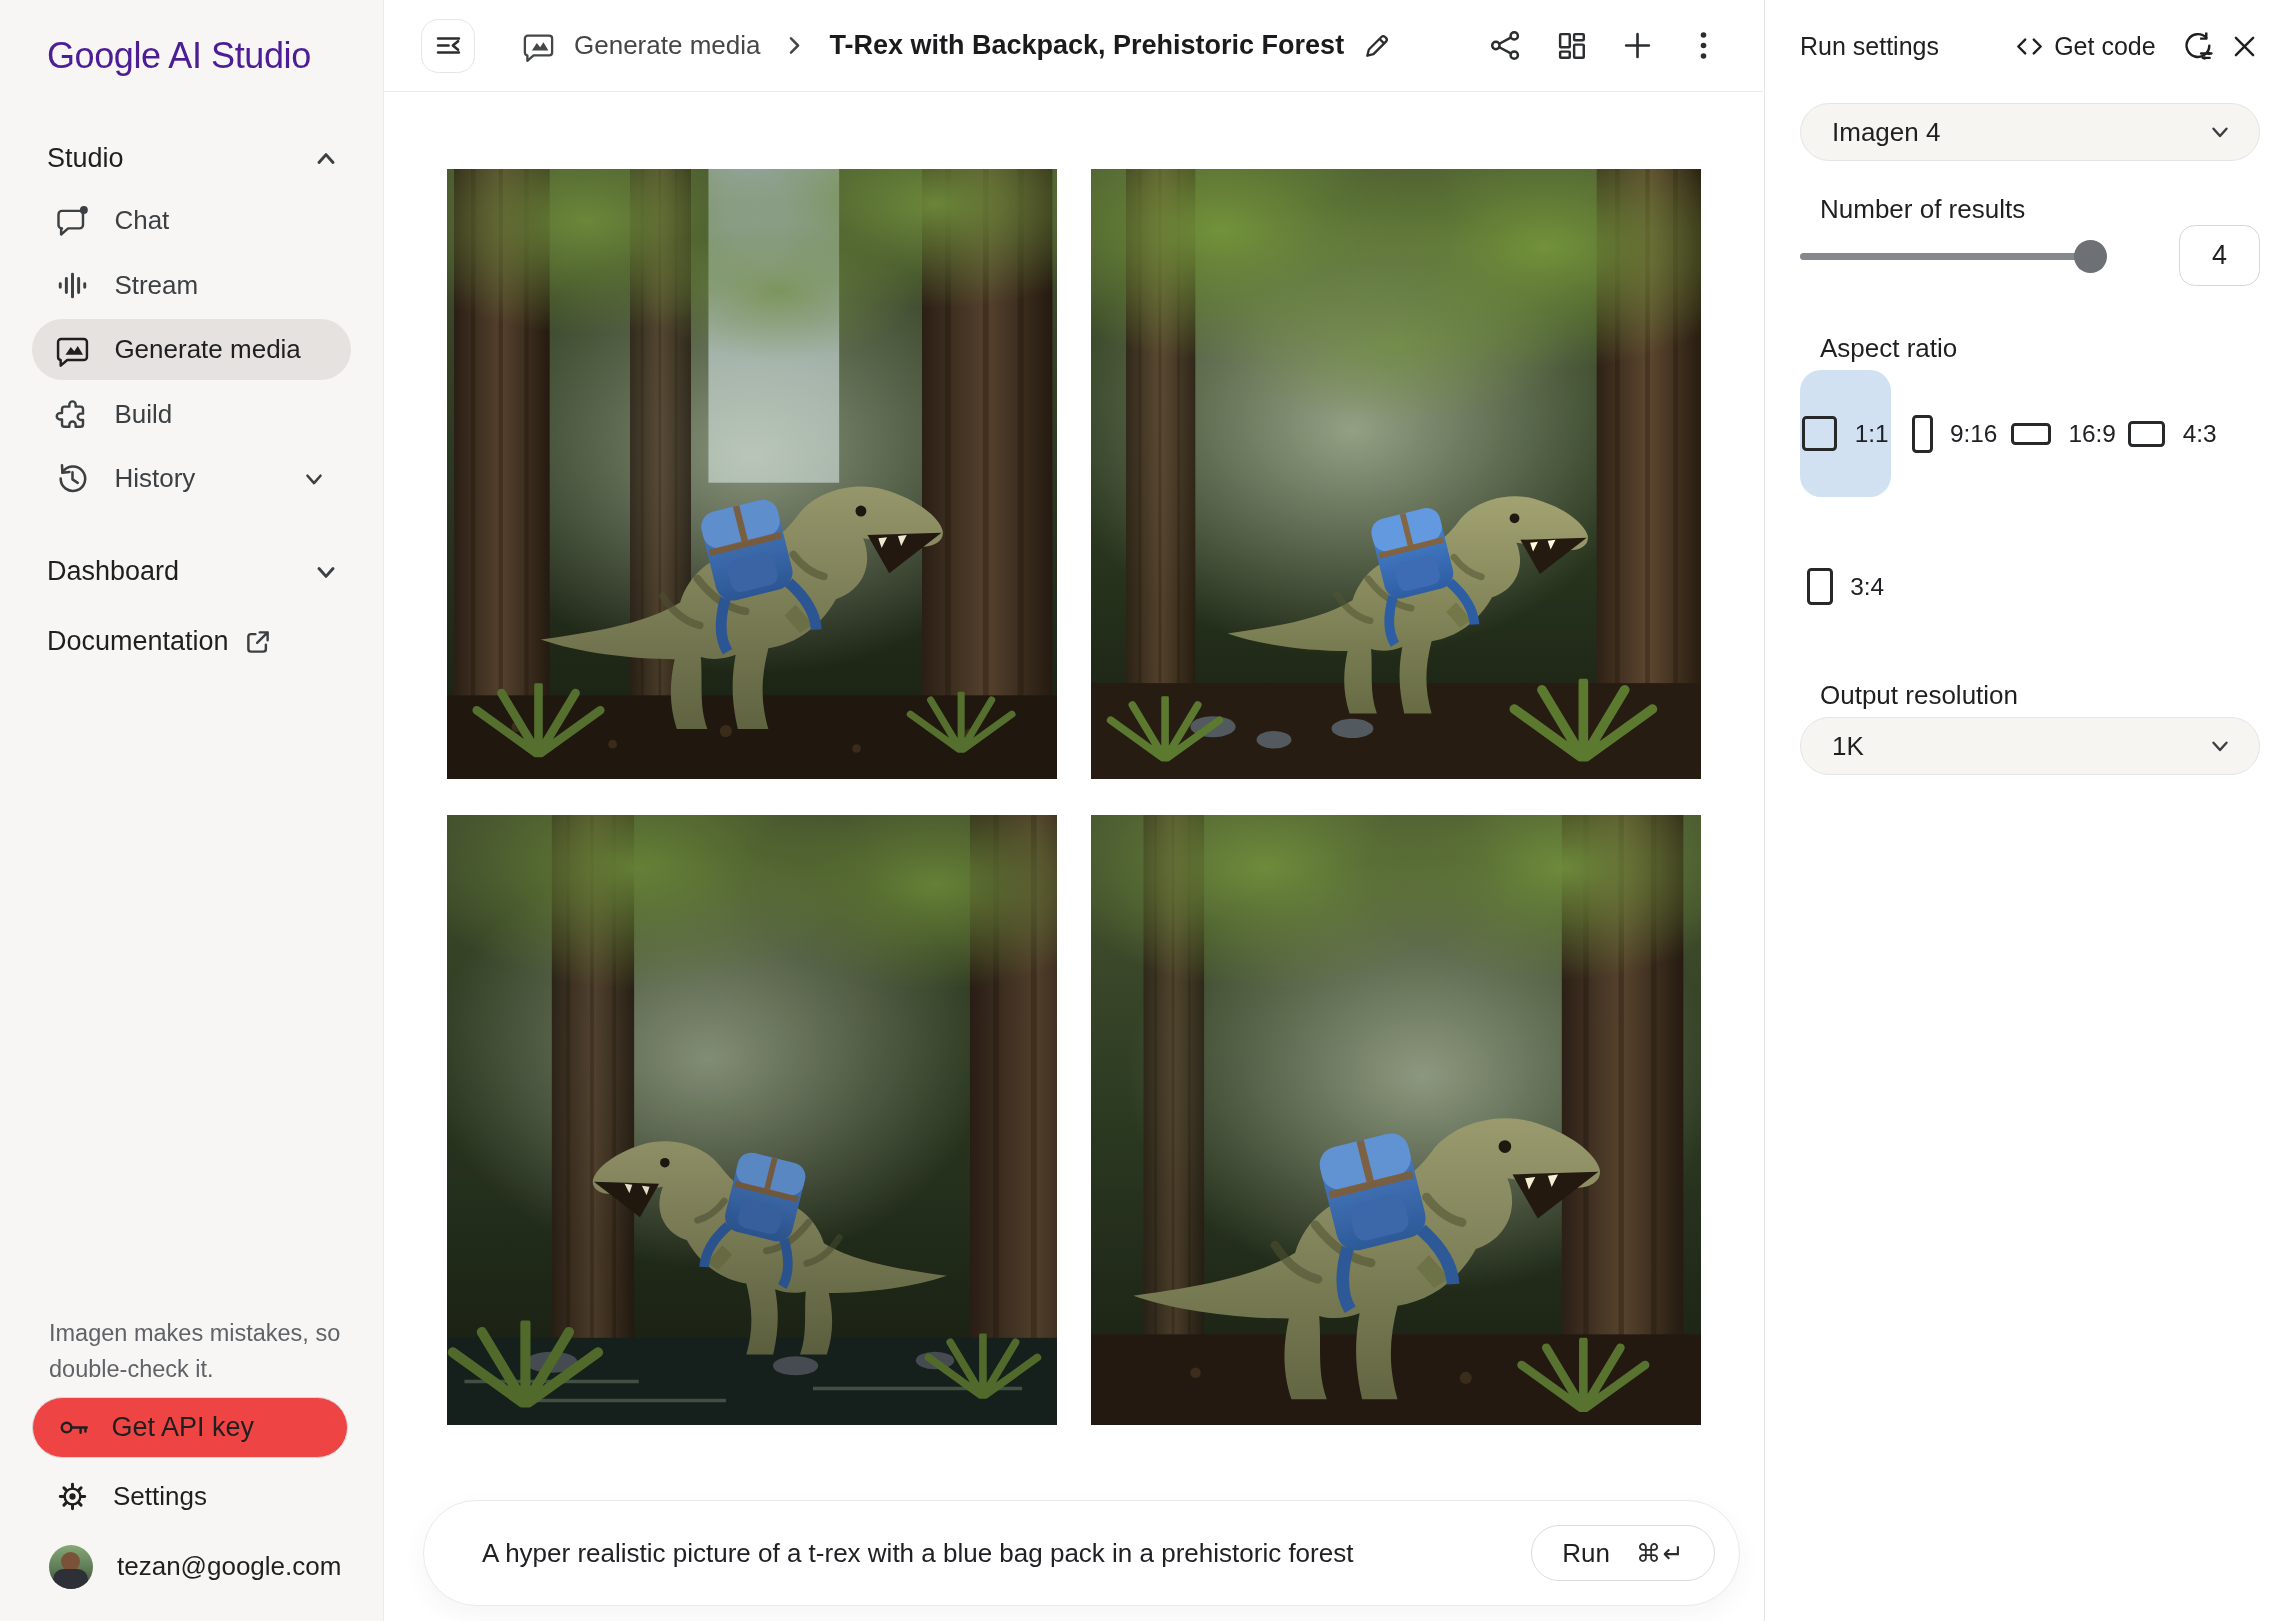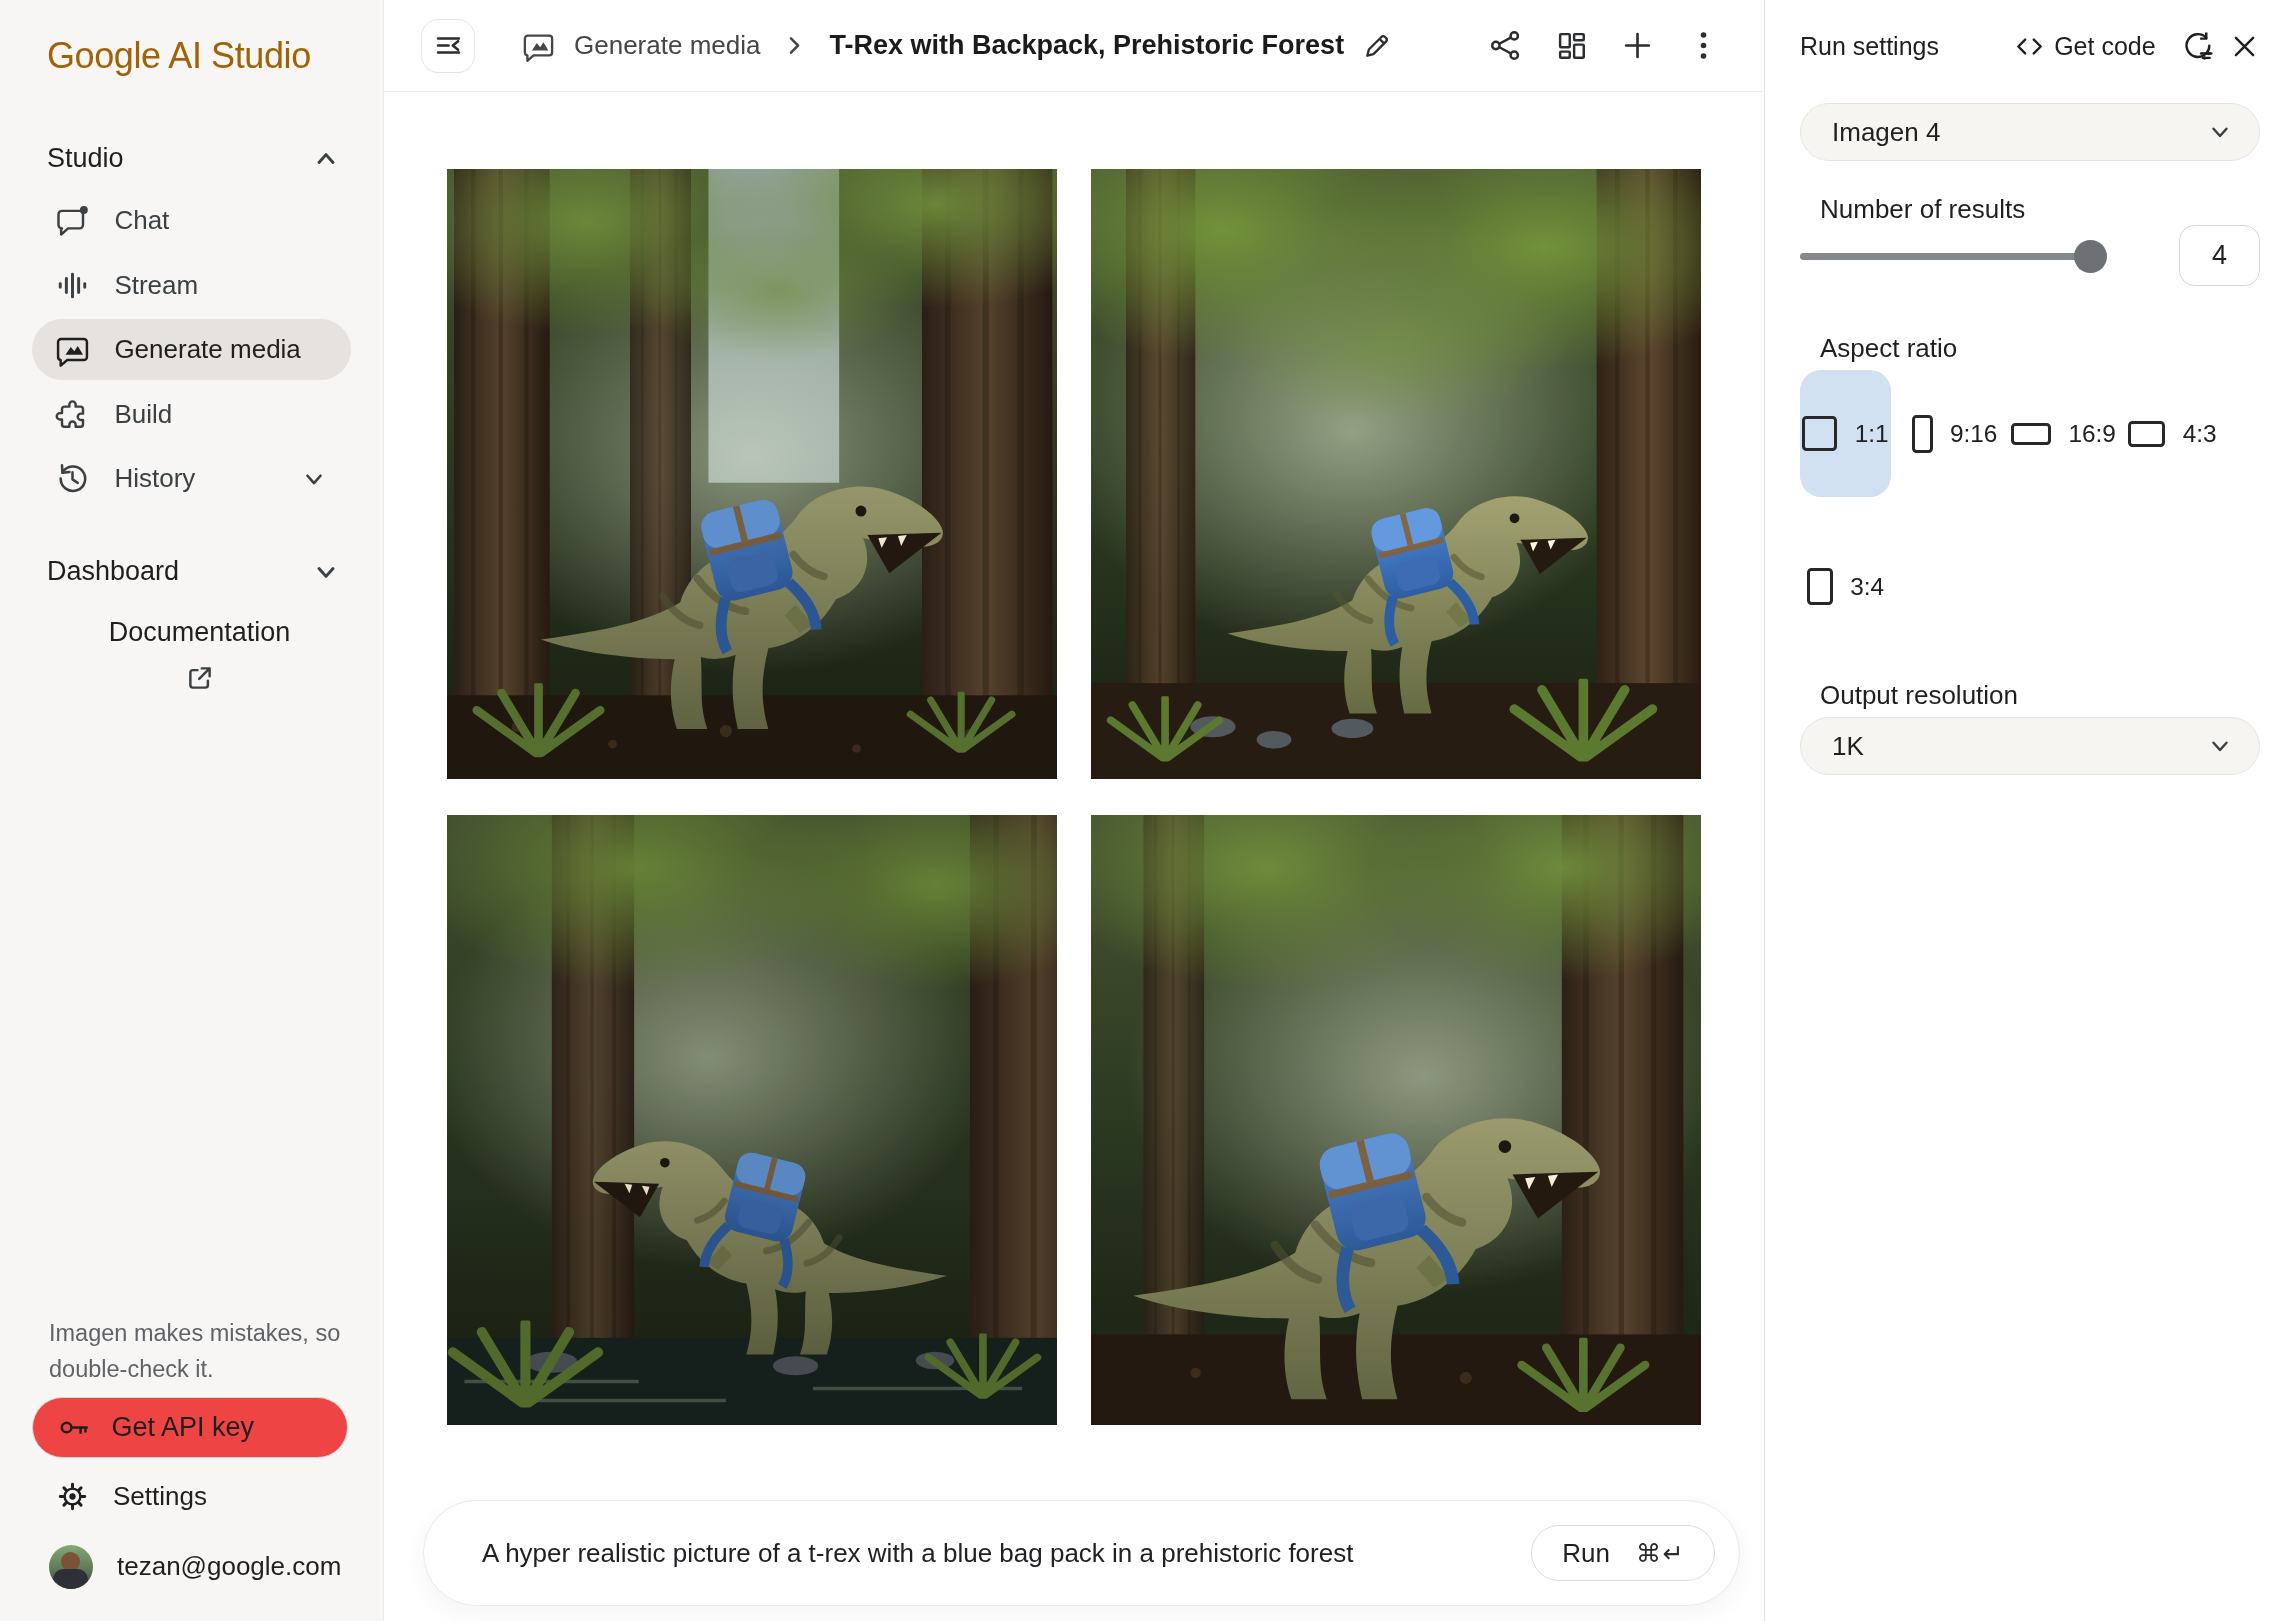--- a/index.html
+++ b/index.html
@@ -4,21 +4,21 @@
 <style>
   * { margin:0; padding:0; box-sizing:border-box; }
   html,body { width:2284px; height:1621px; overflow:hidden; background:#fff;
     font-family:"Liberation Sans", sans-serif; color:#1f1f1f; }
   .page { position:relative; width:2284px; height:1621px; }
 
   
   .sidebar { position:absolute; left:0; top:0; width:384px; height:1621px;
     background:#f7f6f4; border-right:0.9px solid #edebe8; }
   .logo { position:absolute; left:47px; top:35px; font-size:36px; letter-spacing:-0.4px;
-    font-weight:500; color:#a16207; white-space:nowrap; }
+    font-weight:500; color:#4c1d95; white-space:nowrap; }
   .section-head { position:absolute; left:0; width:384px; height:49px; display:flex;
     align-items:center; padding:0 44px 0 47px; font-size:27px; font-weight:500; color:#1f1f1f; cursor:pointer; }
   .section-head .chev { margin-left:auto; display:flex; }
   .nav-item { position:absolute; left:32px; width:319px; height:61px; border-radius:30.5px;
     display:flex; align-items:center; padding-left:23px; font-size:26px; color:#3c4043; cursor:pointer; }
   .nav-item.selected { background:#e5e2df; color:#1f1f1f; font-weight:500; }
   .nav-item .nicon { width:35px; height:35px; margin-right:24.4px; display:flex; align-items:center; justify-content:center; }
   .doc-row { position:absolute; left:47px; width:305px; height:49px; display:flex; align-items:center;
     font-size:27px; font-weight:500; color:#1f1f1f; cursor:pointer; gap:15.7px; }
   .disclaimer { position:absolute; left:49px; top:1315px; width:293px; font-size:23.5px;
@@ -245,21 +245,21 @@
 
     <div class="section-head" style="top:547px;">
       <span>Dashboard</span>
       <span class="chev">
         <svg class="ic" width="28" height="28" viewBox="0 0 32 32">
             <polyline points="8,12 16,21 24,12" fill="none" stroke="#3c4043" stroke-width="3.4" stroke-linecap="round" stroke-linejoin="round"></polyline>
           </svg>
       </span>
     </div>
 
-    <div class="doc-row" style="top:617px;flex-direction:column;">
+    <div class="doc-row" style="top:617px;">
       <span>Documentation</span>
       <span style="display:flex;">
         <svg class="ic" width="28" height="28" viewBox="0 0 32 32">
             <path d="M13 7 H8 a3 3 0 0 0 -3 3 v14 a3 3 0 0 0 3 3 h14 a3 3 0 0 0 3 -3 v-5" fill="none" stroke="#3c4043" stroke-width="2.8" stroke-linecap="round"></path>
             <path d="M18 5 h9 v9 M27 5 L15 17" fill="none" stroke="#3c4043" stroke-width="2.8" stroke-linecap="round" stroke-linejoin="round"></path>
           </svg>
       </span>
     </div>
 
     <div class="disclaimer">Imagen makes mistakes, so double-check it.</div>

